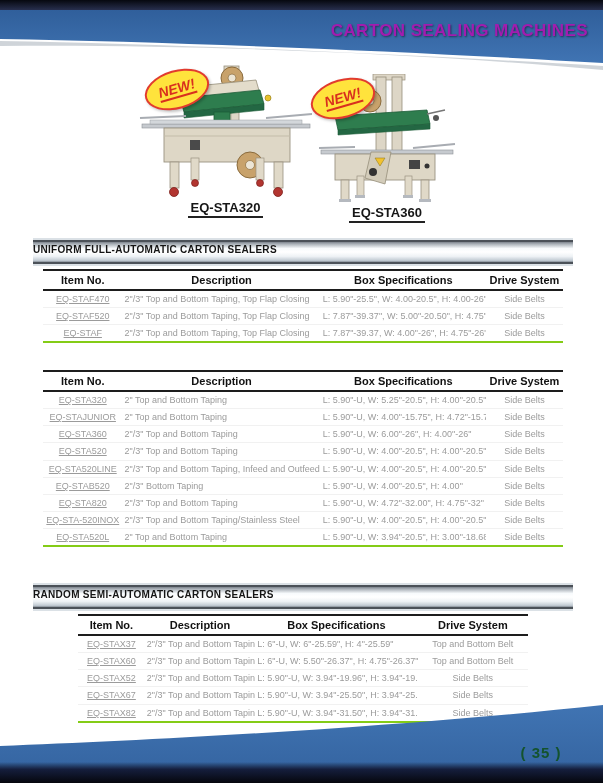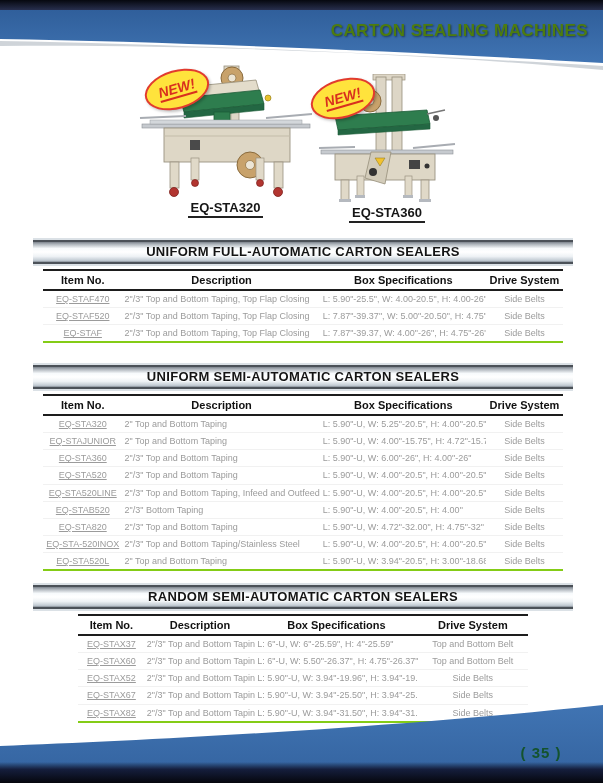--- a/index.html
+++ b/index.html
@@ -9,21 +9,21 @@
     font-family:"Liberation Sans", sans-serif;
   }
 
   
   .header-art, .footer-art { position:absolute; left:0; display:block; }
   .header-art { top:0; }
   .footer-art { top:700px; }
 
   .header-title {
     position:absolute; top:21px; right:15px;
-    color:#4d7c0f; font-size:17px; font-weight:bold; letter-spacing:0.4px;
+    color:#a21caf; font-size:17px; font-weight:bold; letter-spacing:0.4px;
     text-shadow:1px 1px 2px rgba(0,0,0,0.45);
     white-space:nowrap;
   }
   .page-number {
     position:absolute; top:744px; left:505px; width:72px; text-align:center;
     color:#14532d; font-size:15px; font-weight:bold; letter-spacing:1px;
   }
 
   
   .product { position:absolute; text-align:center; }
@@ -47,21 +47,21 @@
   }
 
   
   .section { position:absolute; left:33px; width:540px; }
   .section-1 { top:240px; }
   .section-2 { top:365px; }
   .section-3 { top:585px; }
 
   .section-title {
     height:18px; padding-top:2px;
-    text-align:center; font-size:13px; font-weight:bold; color:#141414;
+    font-size:10px; font-weight:bold; color:#141414;
     letter-spacing:0.3px;
     background:linear-gradient(180deg,#7c838c 0%,#aab1b8 10%,#f7fafc 32%,#ffffff 50%,#eef2f5 72%,#c2cbd3 92%,#858d96 100%);
     border-top:2px solid #4b5158; border-bottom:2px solid #4b5158;
     box-shadow:0 2px 0 rgba(210,218,224,0.8), 0 -2px 0 rgba(210,218,224,0.8);
     text-shadow:0 1px 0 rgba(255,255,255,0.7);
   }
 
   .table-wrap { margin:5px auto 0; }
   .table-wrap.wide { width:520px; }
   .table-wrap.narrow { width:450px; }
@@ -237,21 +237,20 @@
               <td>2"/3" Top and Bottom Taping, Top Flap Closing</td>
               <td>L: 7.87"-39.37, W: 4.00"-26", H: 4.75"-26"</td>
               <td>Side Belts</td>
             </tr>
           </tbody>
         </table>
     </div>
   </div>
 
   <div class="section section-2">
-    <div class="section-title">UNIFORM SEMI-AUTOMATIC CARTON SEALERS</div>
     <div class="table-wrap wide">
       <table class="sealer-table wide">
           <thead>
             <tr>
               <th>Item No.</th>
               <th>Description</th>
               <th>Box Specifications</th>
               <th>Drive System</th>
             </tr>
           </thead>

